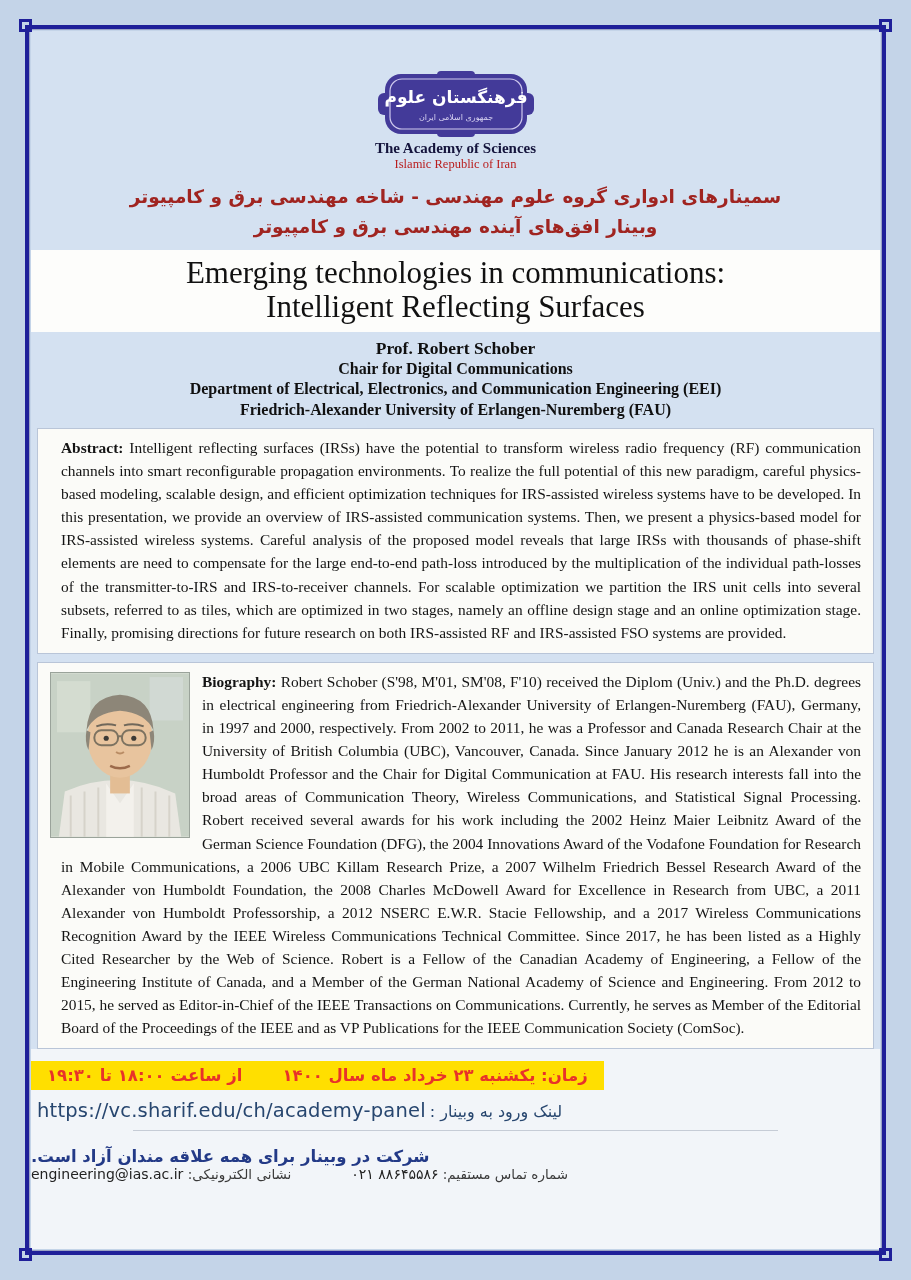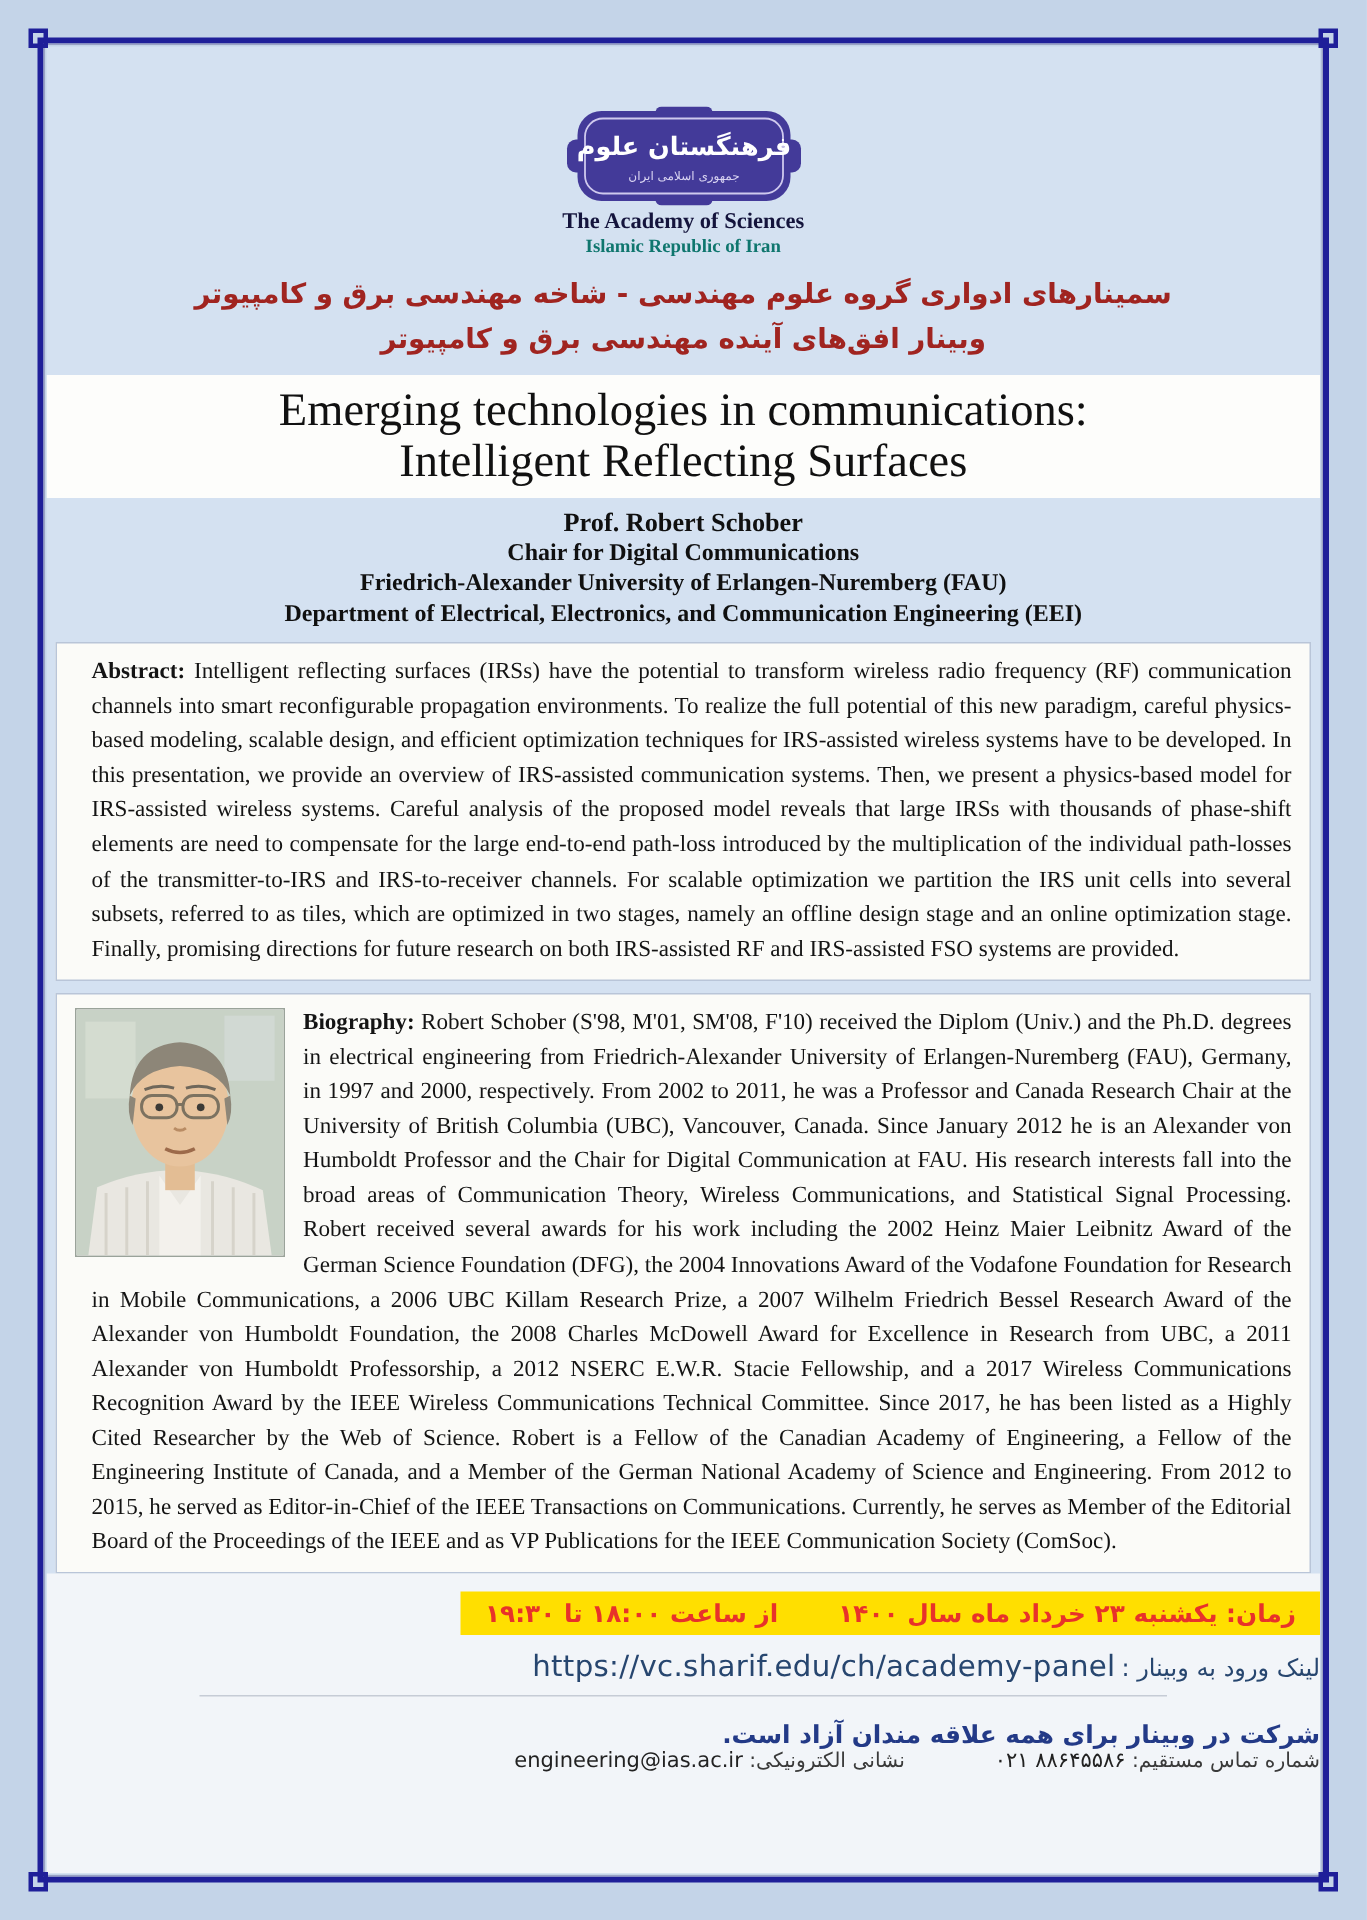--- a/index.html
+++ b/index.html
@@ -16,21 +16,21 @@
   .corner.tr { right:19px; top:19px; }
   .corner.bl { left:19px; bottom:19px; }
   .corner.br { right:19px; bottom:19px; }
 
   .frame-content { width:100%; height:100%; background:#d4e1f1; display:flex; flex-direction:column; overflow:hidden; }
 
   
   .logo-block { text-align:center; padding-top:40px; }
   .logo-svg { display:block; margin:0 auto; }
   .org-en-1 { font-family:"Liberation Serif", serif; font-weight:bold; font-size:15px; color:#14143c; margin-top:3px; }
-  .org-en-2 { font-family:"Liberation Serif", serif; font-weight:bold; font-size:12.5px; color:#0f766e; }
+  .org-en-2 { font-family:"Liberation Serif", serif; font-weight:normal; font-size:12.5px; color:#b91c1c; }
 
   
   .fa-header { direction:rtl; text-align:center; margin-top:10px;
                font-family:"DejaVu Sans", sans-serif; font-weight:bold;
                font-size:18.5px; color:#a02420; line-height:30px; }
 
   
   .title-strip { background:#fdfdfb; margin-top:8px; padding:6px 0 8px 0; text-align:center; }
   .title-line { font-family:"Liberation Serif", serif; font-size:31px; color:#111; line-height:34px; }
 
@@ -41,21 +41,21 @@
   .speaker-line { font-size:16px; }
 
   
   .paper-box { background:#fbfbf8; border:1px solid #b9c5d8; margin:8px 6px 0 6px; padding:7px 12px 9px 12px; }
   .body-text { font-family:"Liberation Serif", serif; font-size:15.4px; line-height:23.1px;
                text-align:justify; color:#141414;margin-left:11px; }
   .body-text b { font-weight:bold; }
   .bio-photo { float:left; width:140px; height:166px; margin:2px 12px 4px 0; border:1px solid #9aa39a; }
 
   
-  .bottom-panel { flex:1; background:#f2f5f9; text-align:right; padding-top:12px; }
+  .bottom-panel { flex:1; background:#f2f5f9; text-align:left; padding-top:12px; }
   .schedule-band { display:inline-block; direction:rtl; background:#ffdf00; color:#e8322a;
                    font-family:"DejaVu Sans", sans-serif; font-weight:bold; font-size:16.5px;
                    padding:5px 16px; }
   .schedule-gap { display:inline-block; width:40px; }
   .link-line { direction:rtl; margin-top:9px; color:#27466f; }
   .link-label { font-family:"DejaVu Sans", sans-serif; font-size:16px; }
   .link-url { font-family:"DejaVu Sans", sans-serif; font-size:19.5px; letter-spacing:0.2px;
               color:#27466f; text-decoration:none; margin-left:6px; }
   .rule { width:76%; height:1px; background:#c6ccd6; margin:8px auto 0 auto; }
   .participation { direction:rtl; margin-top:16px; font-family:"DejaVu Sans", sans-serif;
@@ -100,22 +100,22 @@
       </div>
 
       <div class="title-strip">
         <div class="title-line">Emerging technologies in communications:</div>
         <div class="title-line">Intelligent Reflecting Surfaces</div>
       </div>
 
       <div class="speaker">
         <div class="speaker-name">Prof. Robert Schober</div>
         <div class="speaker-line">Chair for Digital Communications</div>
+        <div class="speaker-line">Department of Electrical, Electronics, and Communication Engineering (EEI)</div>
         <div class="speaker-line">Friedrich-Alexander University of Erlangen-Nuremberg (FAU)</div>
-        <div class="speaker-line">Department of Electrical, Electronics, and Communication Engineering (EEI)</div>
       </div>
 
       <div class="paper-box">
         <div class="body-text">
           <b>Abstract:</b><span> Intelligent reflecting surfaces (IRSs) have the potential to transform wireless radio frequency (RF) communication channels into smart reconfigurable propagation environments. To realize the full potential of this new paradigm, careful physics-based modeling, scalable design, and efficient optimization techniques for IRS-assisted wireless systems have to be developed. In this presentation, we provide an overview of IRS-assisted communication systems. Then, we present a physics-based model for IRS-assisted wireless systems. Careful analysis of the proposed model reveals that large IRSs with thousands of phase-shift elements are need to compensate for the large end-to-end path-loss introduced by the multiplication of the individual path-losses of the transmitter-to-IRS and IRS-to-receiver channels. For scalable optimization we partition the IRS unit cells into several subsets, referred to as tiles, which are optimized in two stages, namely an offline design stage and an online optimization stage. Finally, promising directions for future research on both IRS-assisted RF and IRS-assisted FSO systems are provided.</span>
         </div>
       </div>
 
       <div class="paper-box">
         <svg class="bio-photo" viewBox="0 0 140 166">

